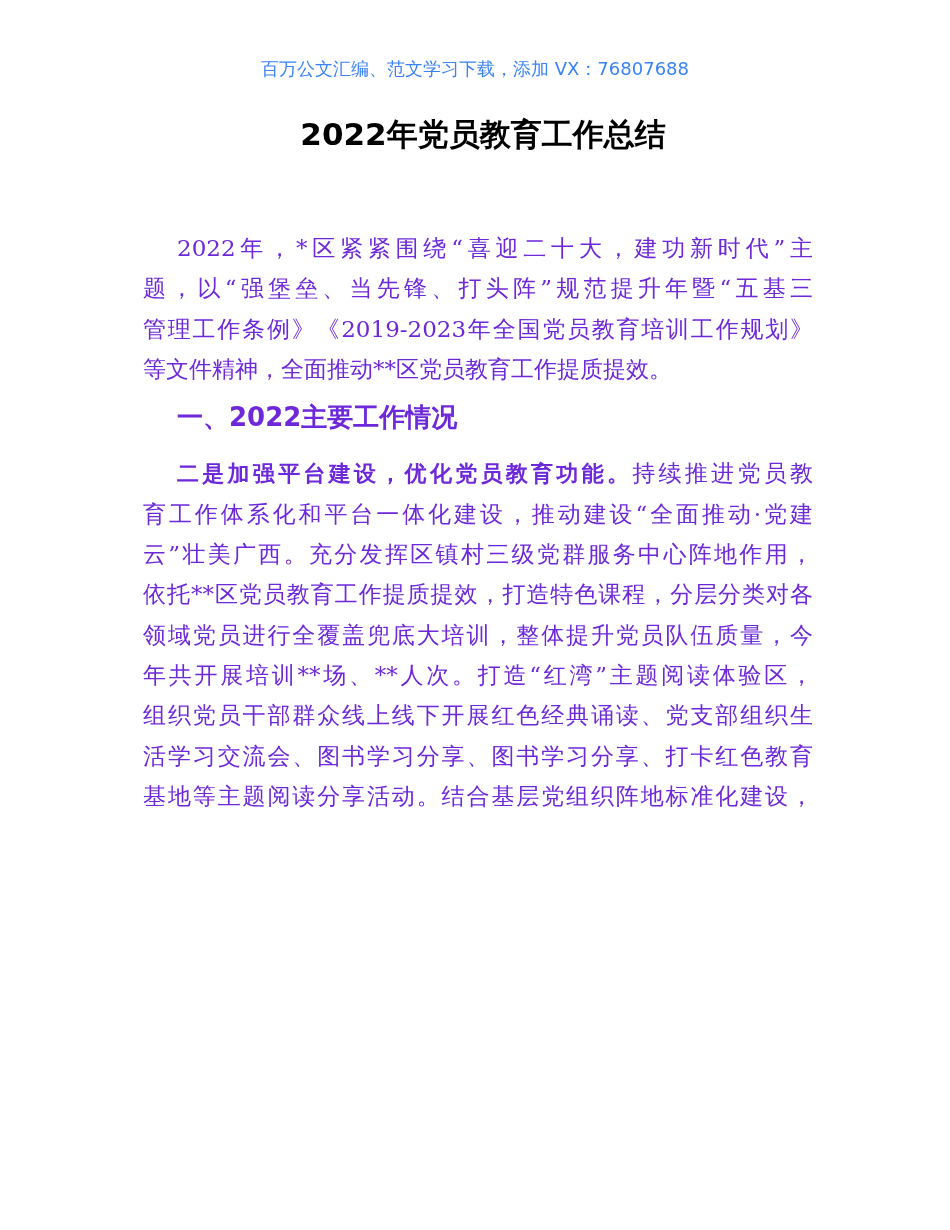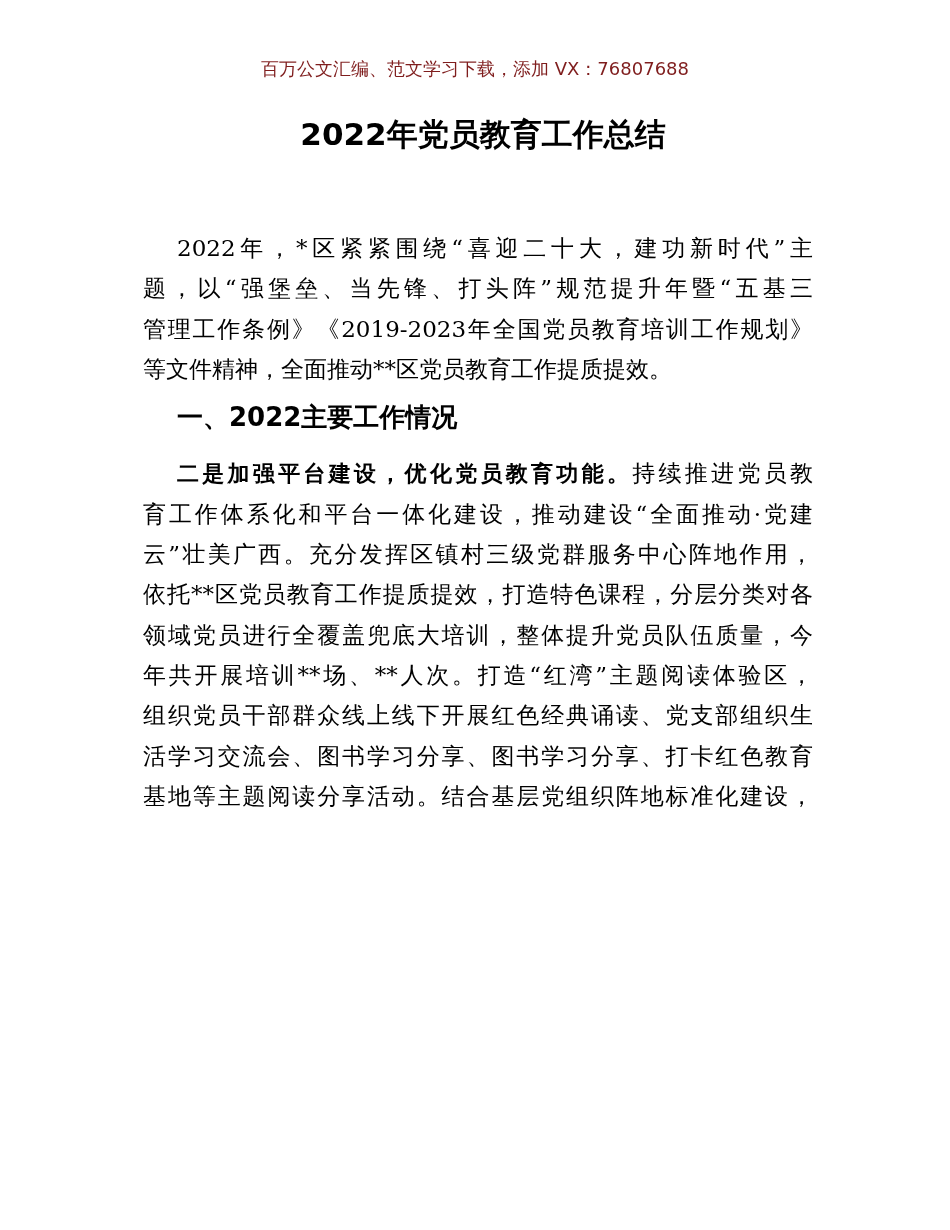--- a/index.html
+++ b/index.html
@@ -1,28 +1,28 @@
 <!DOCTYPE html>
 <html><head>
 <meta charset="utf-8">
 <style>
   html, body { margin: 0; padding: 0; background: #ffffff; }
   body { width: 950px; height: 1230px; position: relative; overflow: hidden; }
   .page { position: absolute; left: 0; top: 0; width: 950px; height: 1230px; background: #fff; }
   .banner {
     position: absolute; left: 0; top: 56px; width: 950px; text-align: center;
-    color: #7f1d1d; font-family: "DejaVu Sans", sans-serif; font-size: 18px; line-height: 26px;
+    color: #3b82f6; font-family: "DejaVu Sans", sans-serif; font-size: 18px; line-height: 26px;
   }
   .title {
     position: absolute; left: 8px; top: 112px; width: 950px; text-align: center;
     color: #000; font-family: "DejaVu Sans", sans-serif; font-weight: bold; font-size: 31px; line-height: 44px;
   }
   .body {
     position: absolute; left: 143px; top: 228px; width: 670px;
-    font-family: "DejaVu Serif", serif; font-size: 23px; color: #000000;
+    font-family: "DejaVu Serif", serif; font-size: 23px; color: #6d28d9;
   }
   .line { height: 40.3px; line-height: 40px; white-space: nowrap; text-align: justify; text-align-last: justify; }
   .line.last { text-align-last: left; }
   .line.indent { padding-left: 34px; }
   .heading { font-family: "DejaVu Sans", sans-serif; font-weight: bold; font-size: 26px; text-align-last: left; }
   .gap { height: 8px; }
   b.lead { font-family: "DejaVu Sans", sans-serif; font-weight: bold; font-size: 22px; }
 </style>
 </head>
 <body>

